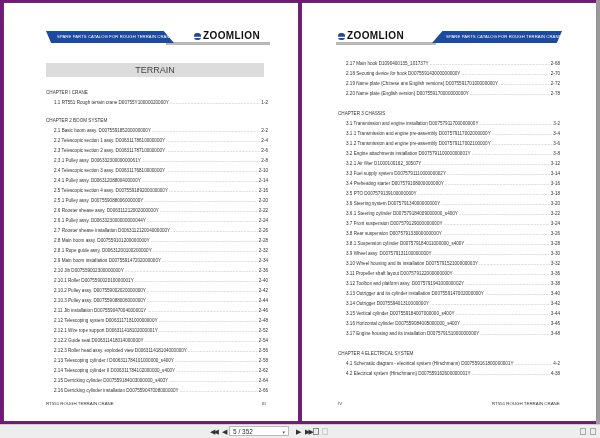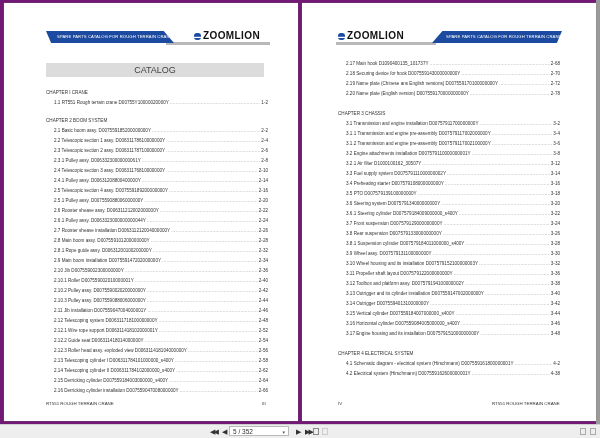--- a/index.html
+++ b/index.html
@@ -80,21 +80,21 @@
 
   <div class="page left">
     <div class="banner" style="left:42px;width:224px;">
       <div class="grey" style="left:120px; top:11px; width:104px;"></div>
       <div class="blue" style="left:0; width:128px; padding-left:11px; box-sizing:border-box; clip-path:polygon(0 0,92% 0,100% 100%,4% 100%);">SPARE PARTS CATALOG FOR ROUGH TERRAIN CRANE</div>
     </div>
     <div class="logo" style="left:190px; top:27px;">
       <span class="mark"></span><span>ZOOMLION</span>
     </div>
 
-    <div class="contents-bar">CATALOG</div>
+    <div class="contents-bar">TERRAIN</div>
 
     <div class="toc" style="top:82px;">
       <div class="chapter">CHAPTER I CRANE</div>
       <div class="entry">
           <span class="t">1.1 RT551 Rough terrain crane D00755Y10000020000Y</span>
           <span class="dots"></span>
           <span class="p">1-2</span>
         </div>
 
       <div class="chapter" style="margin-top:8px;">CHAPTER 2 BOOM SYSTEM</div>

